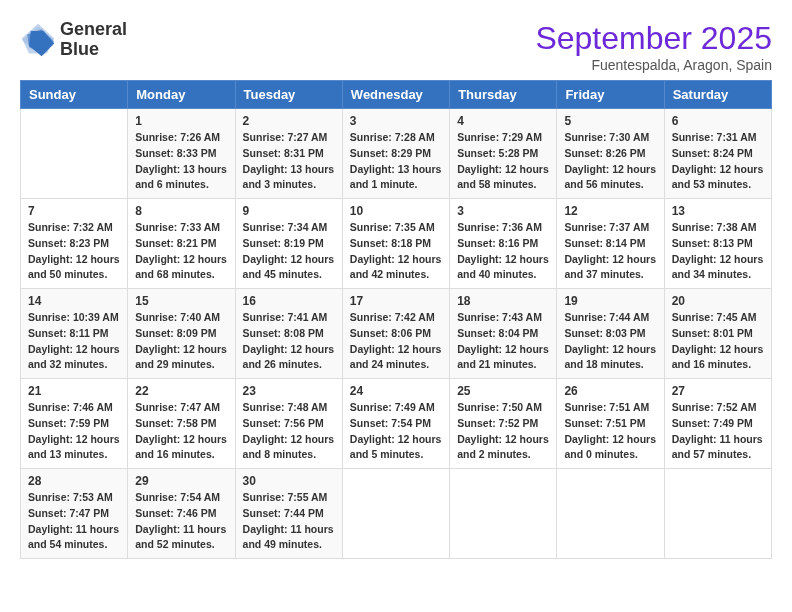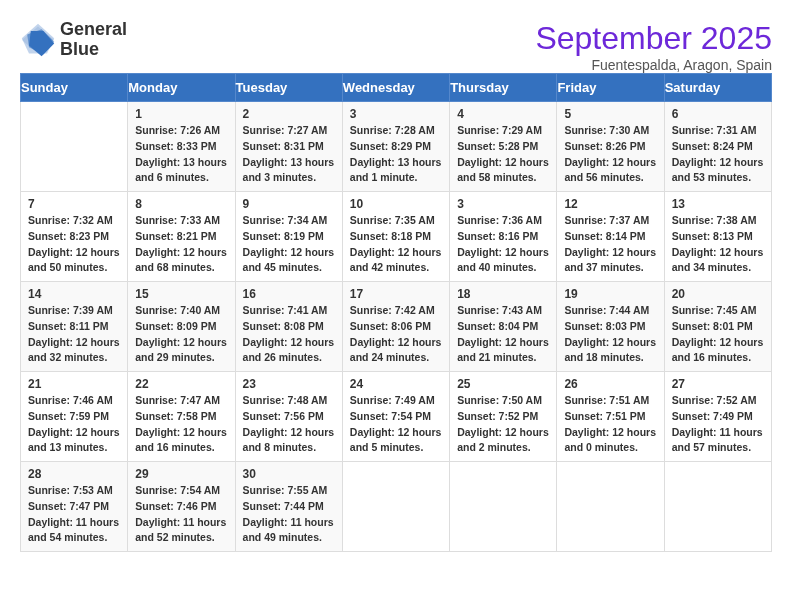--- a/index.html
+++ b/index.html
@@ -7,21 +7,21 @@
       font-family: Arial, sans-serif;
       background: #fff;
       width: 792px;
       min-height: 612px;
       padding: 20px;
     }
     .header {
       display: flex;
       justify-content: space-between;
       align-items: flex-start;
-      margin-bottom: 0;
+      margin-bottom: 7px;
     }
     .logo {
       display: flex;
       align-items: center;
       gap: 4px;
     }
     .logo-text {
       font-size: 18px;
       font-weight: bold;
       color: #333;
@@ -48,21 +48,21 @@
     }
     table {
       width: 100%;
       border-collapse: collapse;
       table-layout: fixed;
     }
     thead tr th {
       background-color: #3471bf;
       color: #fff;
       text-align: left;
-      padding: 6px 0;
+      padding: 6px 8px;
       font-size: 13px;
       font-weight: bold;
       border: 1px solid #5588cc;
     }
     tbody tr td {
       vertical-align: top;
       padding: 5px 7px;
       border: 1px solid #ddd;
       font-size: 10.5px;
       color: #333;
@@ -228,21 +228,21 @@
             <div>Sunrise: 7:38 AM</div>
             <div>Sunset: 8:13 PM</div>
             <div>Daylight: 12 hours and 34 minutes.</div>
           </div>
         </td>
       </tr>
       <tr>
         <td>
           <div class="day-number">14</div>
           <div class="day-info">
-            <div>Sunrise: 7:39 AM</div>
+            <div>Sunrise: 10:39 AM</div>
             <div>Sunset: 8:11 PM</div>
             <div>Daylight: 12 hours and 32 minutes.</div>
           </div>
         </td>
         <td>
           <div class="day-number">15</div>
           <div class="day-info">
             <div>Sunrise: 7:40 AM</div>
             <div>Sunset: 8:09 PM</div>
             <div>Daylight: 12 hours and 29 minutes.</div>

